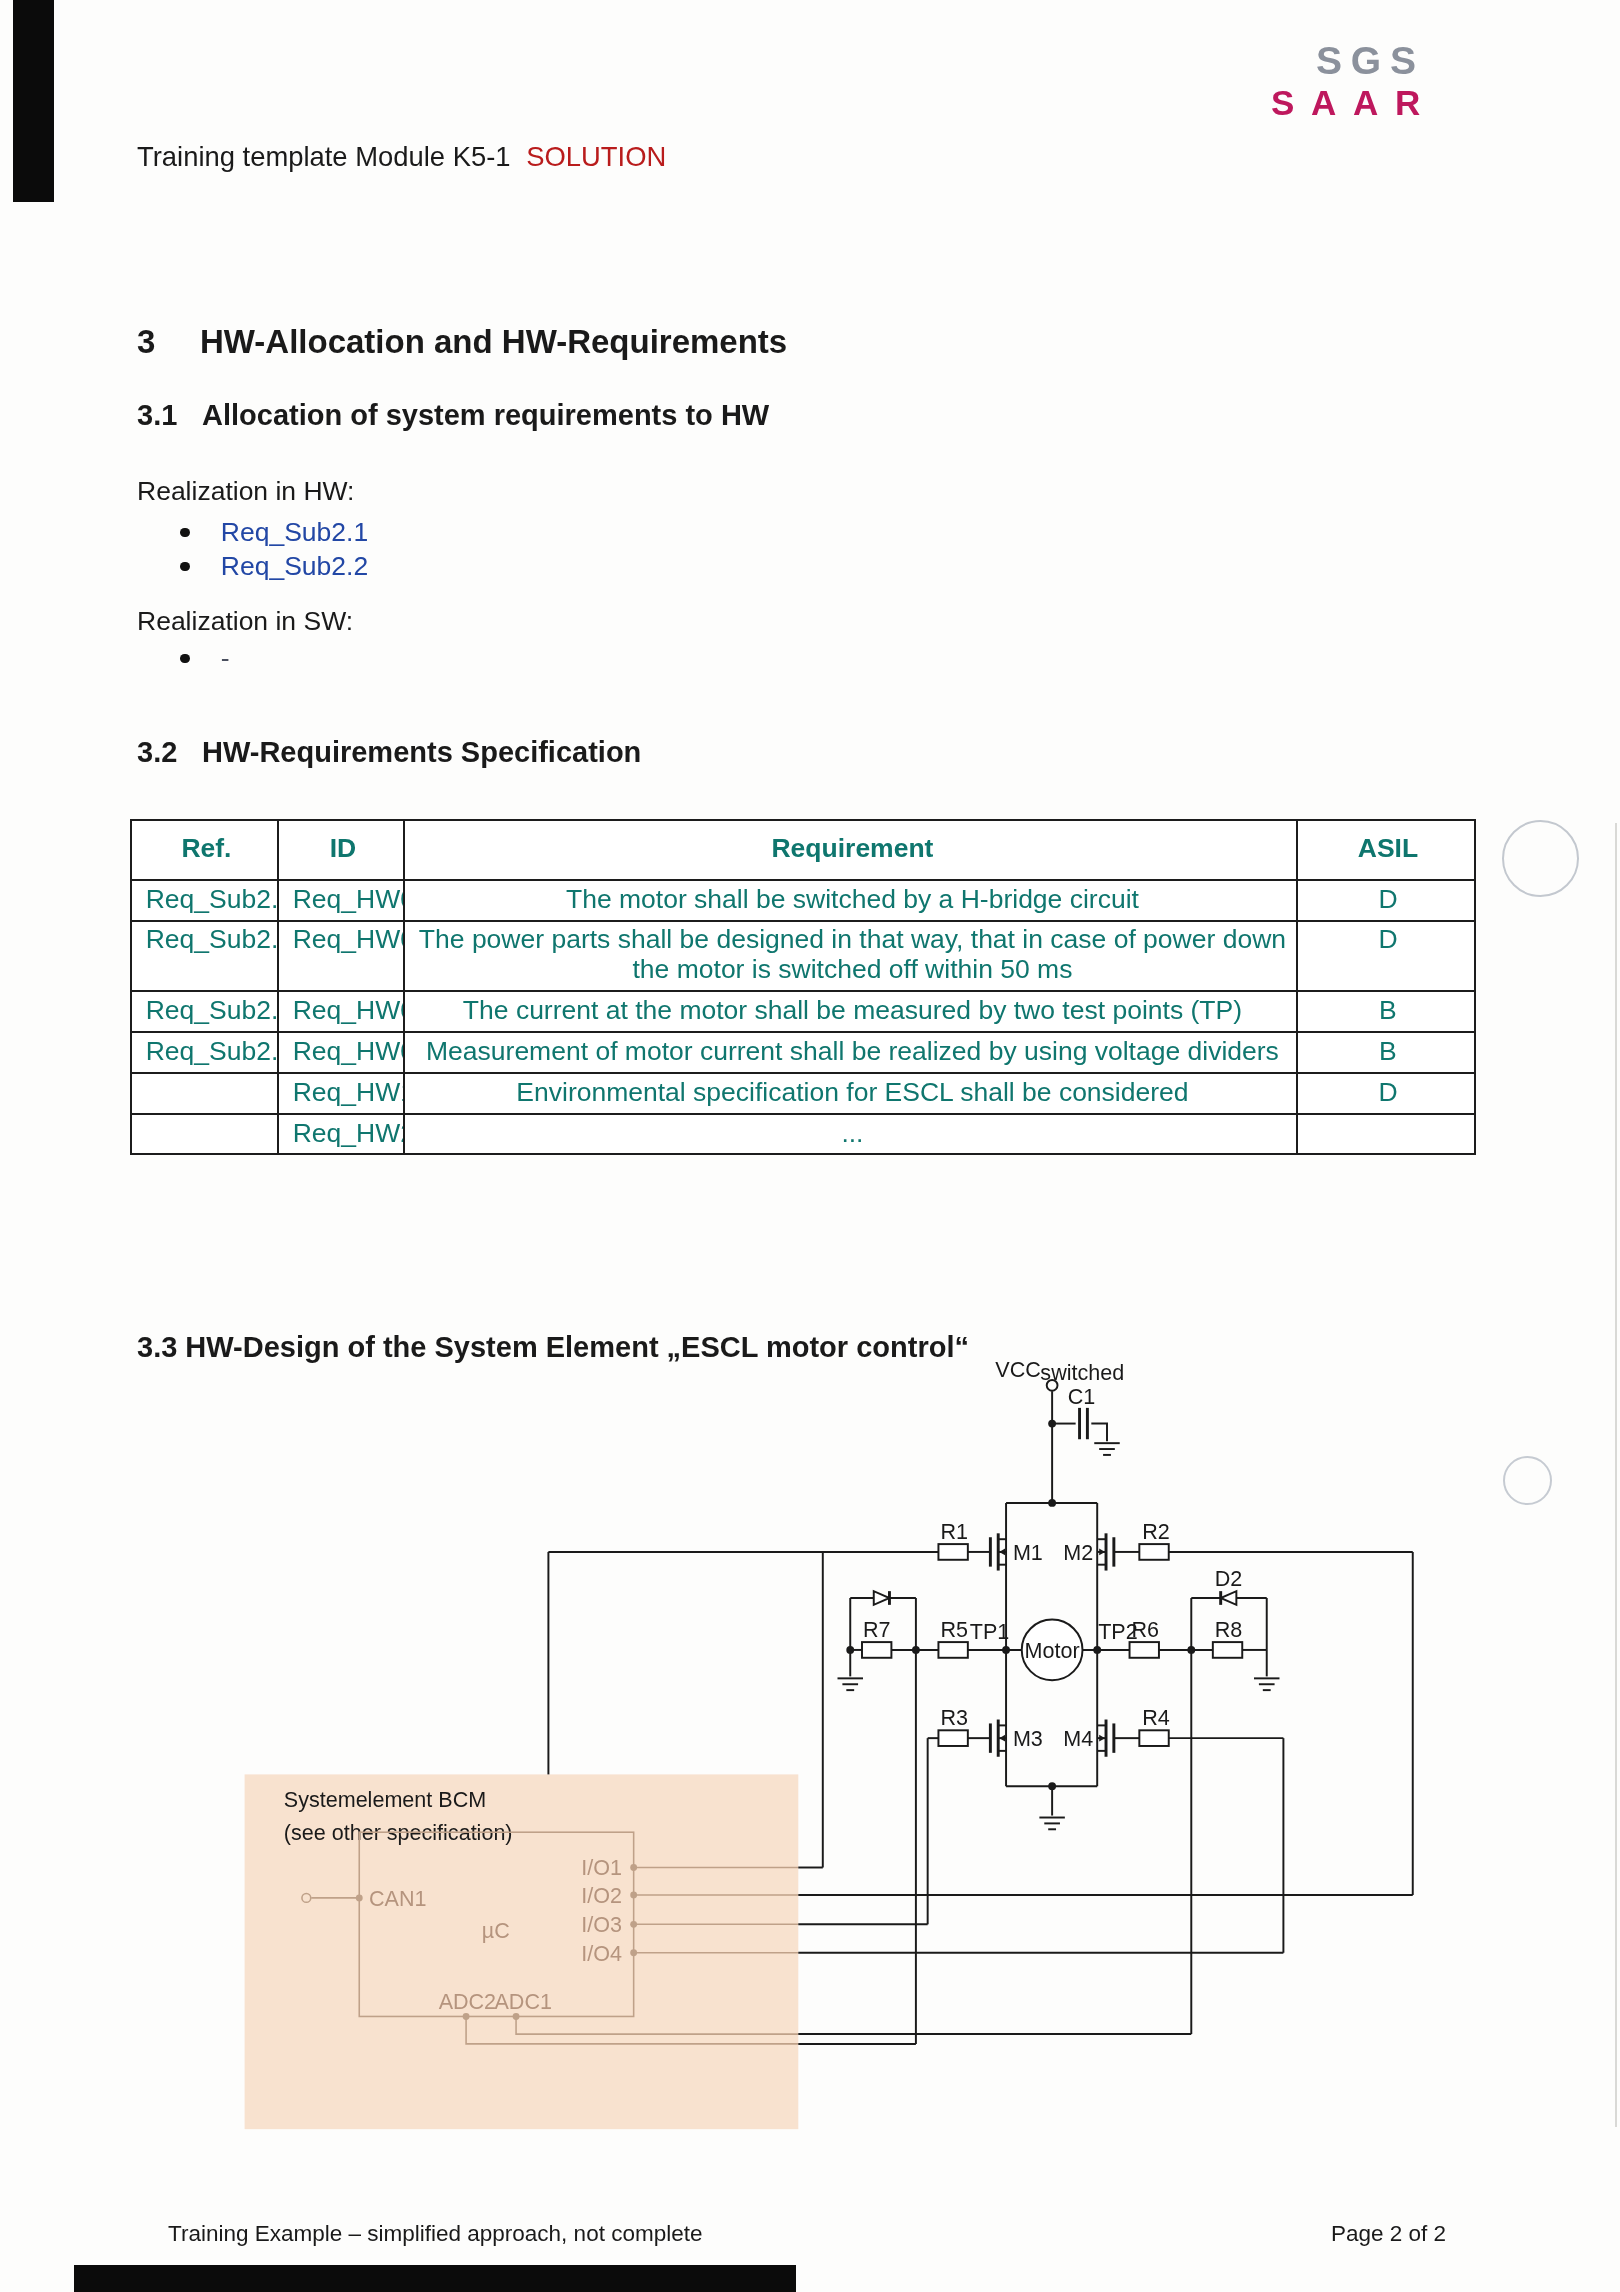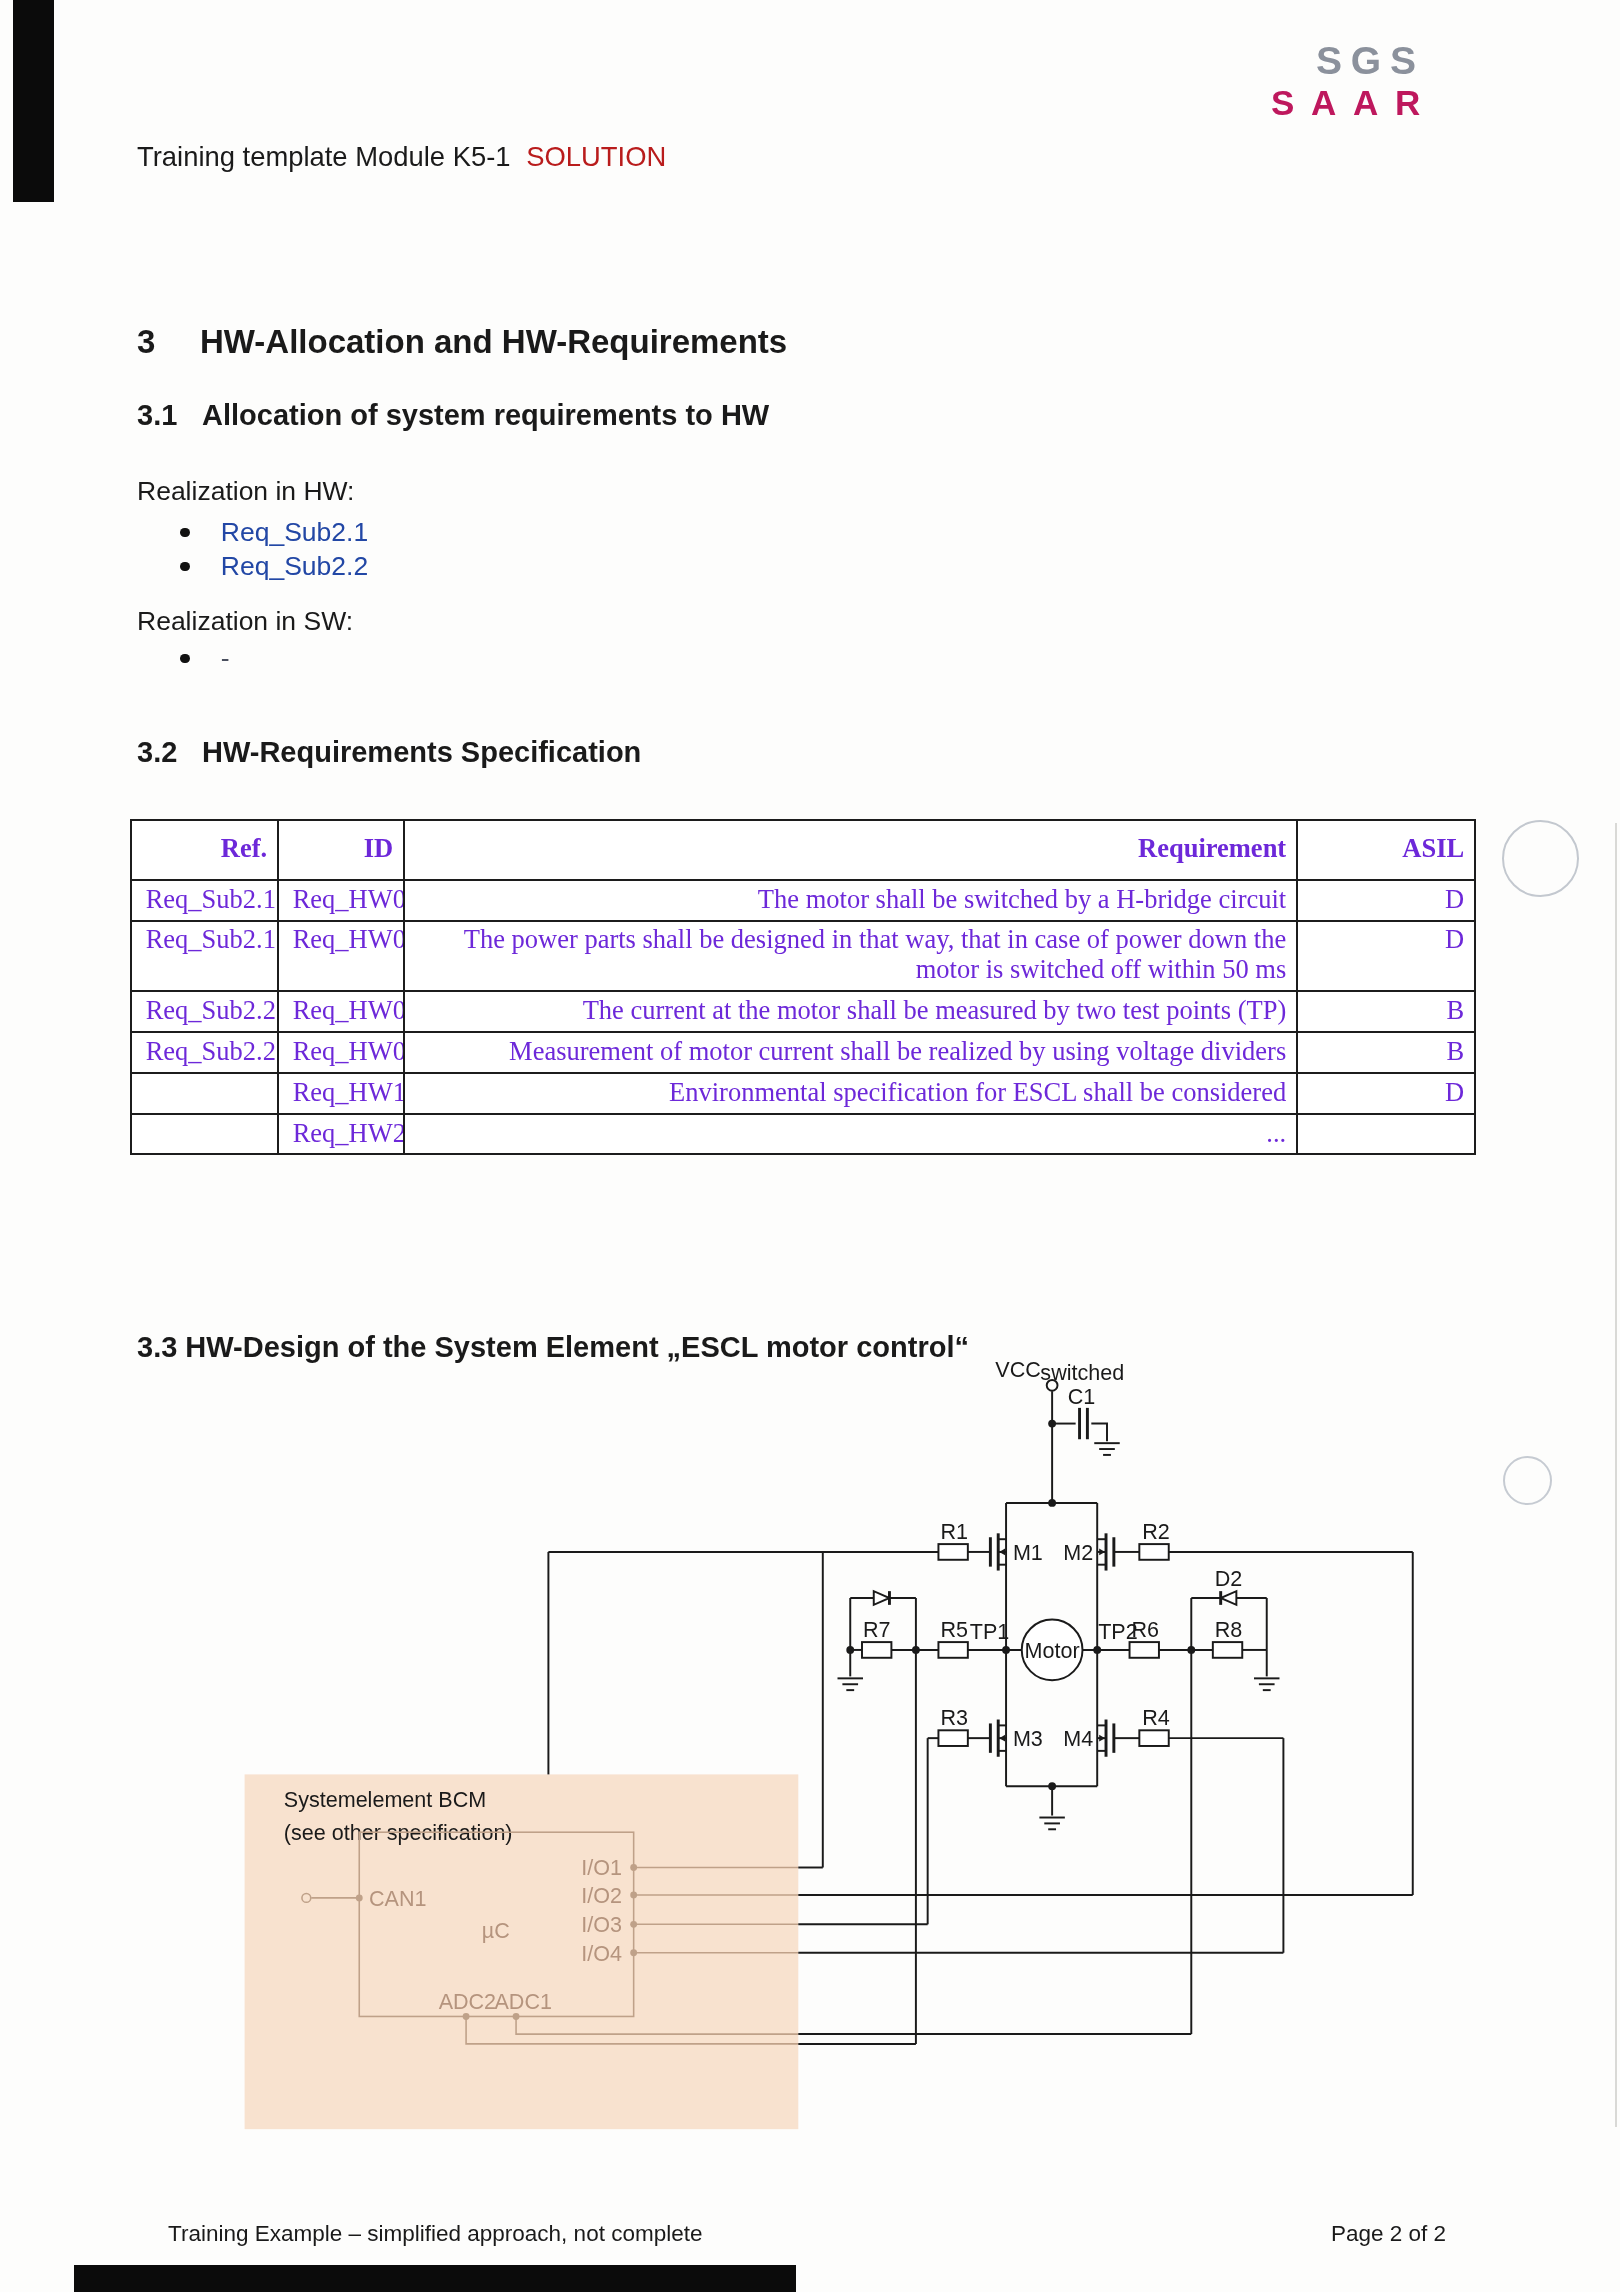--- a/index.html
+++ b/index.html
@@ -38,22 +38,22 @@
   .bullet-item{display:flex;align-items:center;font-size:26.5px;}
   .bullet-dot{width:9.8px;height:9.8px;border-radius:50%;background:#111;margin-right:31px;flex:none;}
   .blue-link{color:#2247a5;}
   .dash-item{color:#4a4f5e;}
   .bi-1{left:180px;top:517px;}
   .bi-2{left:180px;top:551px;}
   .bi-3{left:180px;top:643px;}
   
   table.req{left:130px;top:819px;border-collapse:collapse;table-layout:fixed;width:1345px;position:absolute;background:#fff;}
   table.req th, table.req td{
-    border:2px solid #1c1c1c;color:#6d28d9;font-size:26.5px;line-height:30px;
-    padding:2.9px 9.8px 5.9px 13.7px;vertical-align:top;text-align:right;overflow:hidden;font-family:Liberation Serif, serif;
+    border:2px solid #1c1c1c;color:#0f766e;font-size:26.5px;line-height:30px;
+    padding:2.9px 9.8px 5.9px 13.7px;vertical-align:top;text-align:center;overflow:hidden;
   }
   table.req th{font-weight:bold;height:49px;vertical-align:middle;}
   .col-ref{width:147px;} .col-id{width:126px;} .col-req{width:893px;} .col-asil{width:178px;}
   
   .footer-left{left:168px;top:2221px;font-size:22.5px;}
   .footer-right{left:1331px;top:2221px;font-size:22.5px;}
   
   .diagram{left:176px;top:1353px;}
   svg text{font-family:"Liberation Sans", sans-serif;fill:#1a1a1a;font-size:22px;}
   svg .tan-text{fill:#b5947e;}

